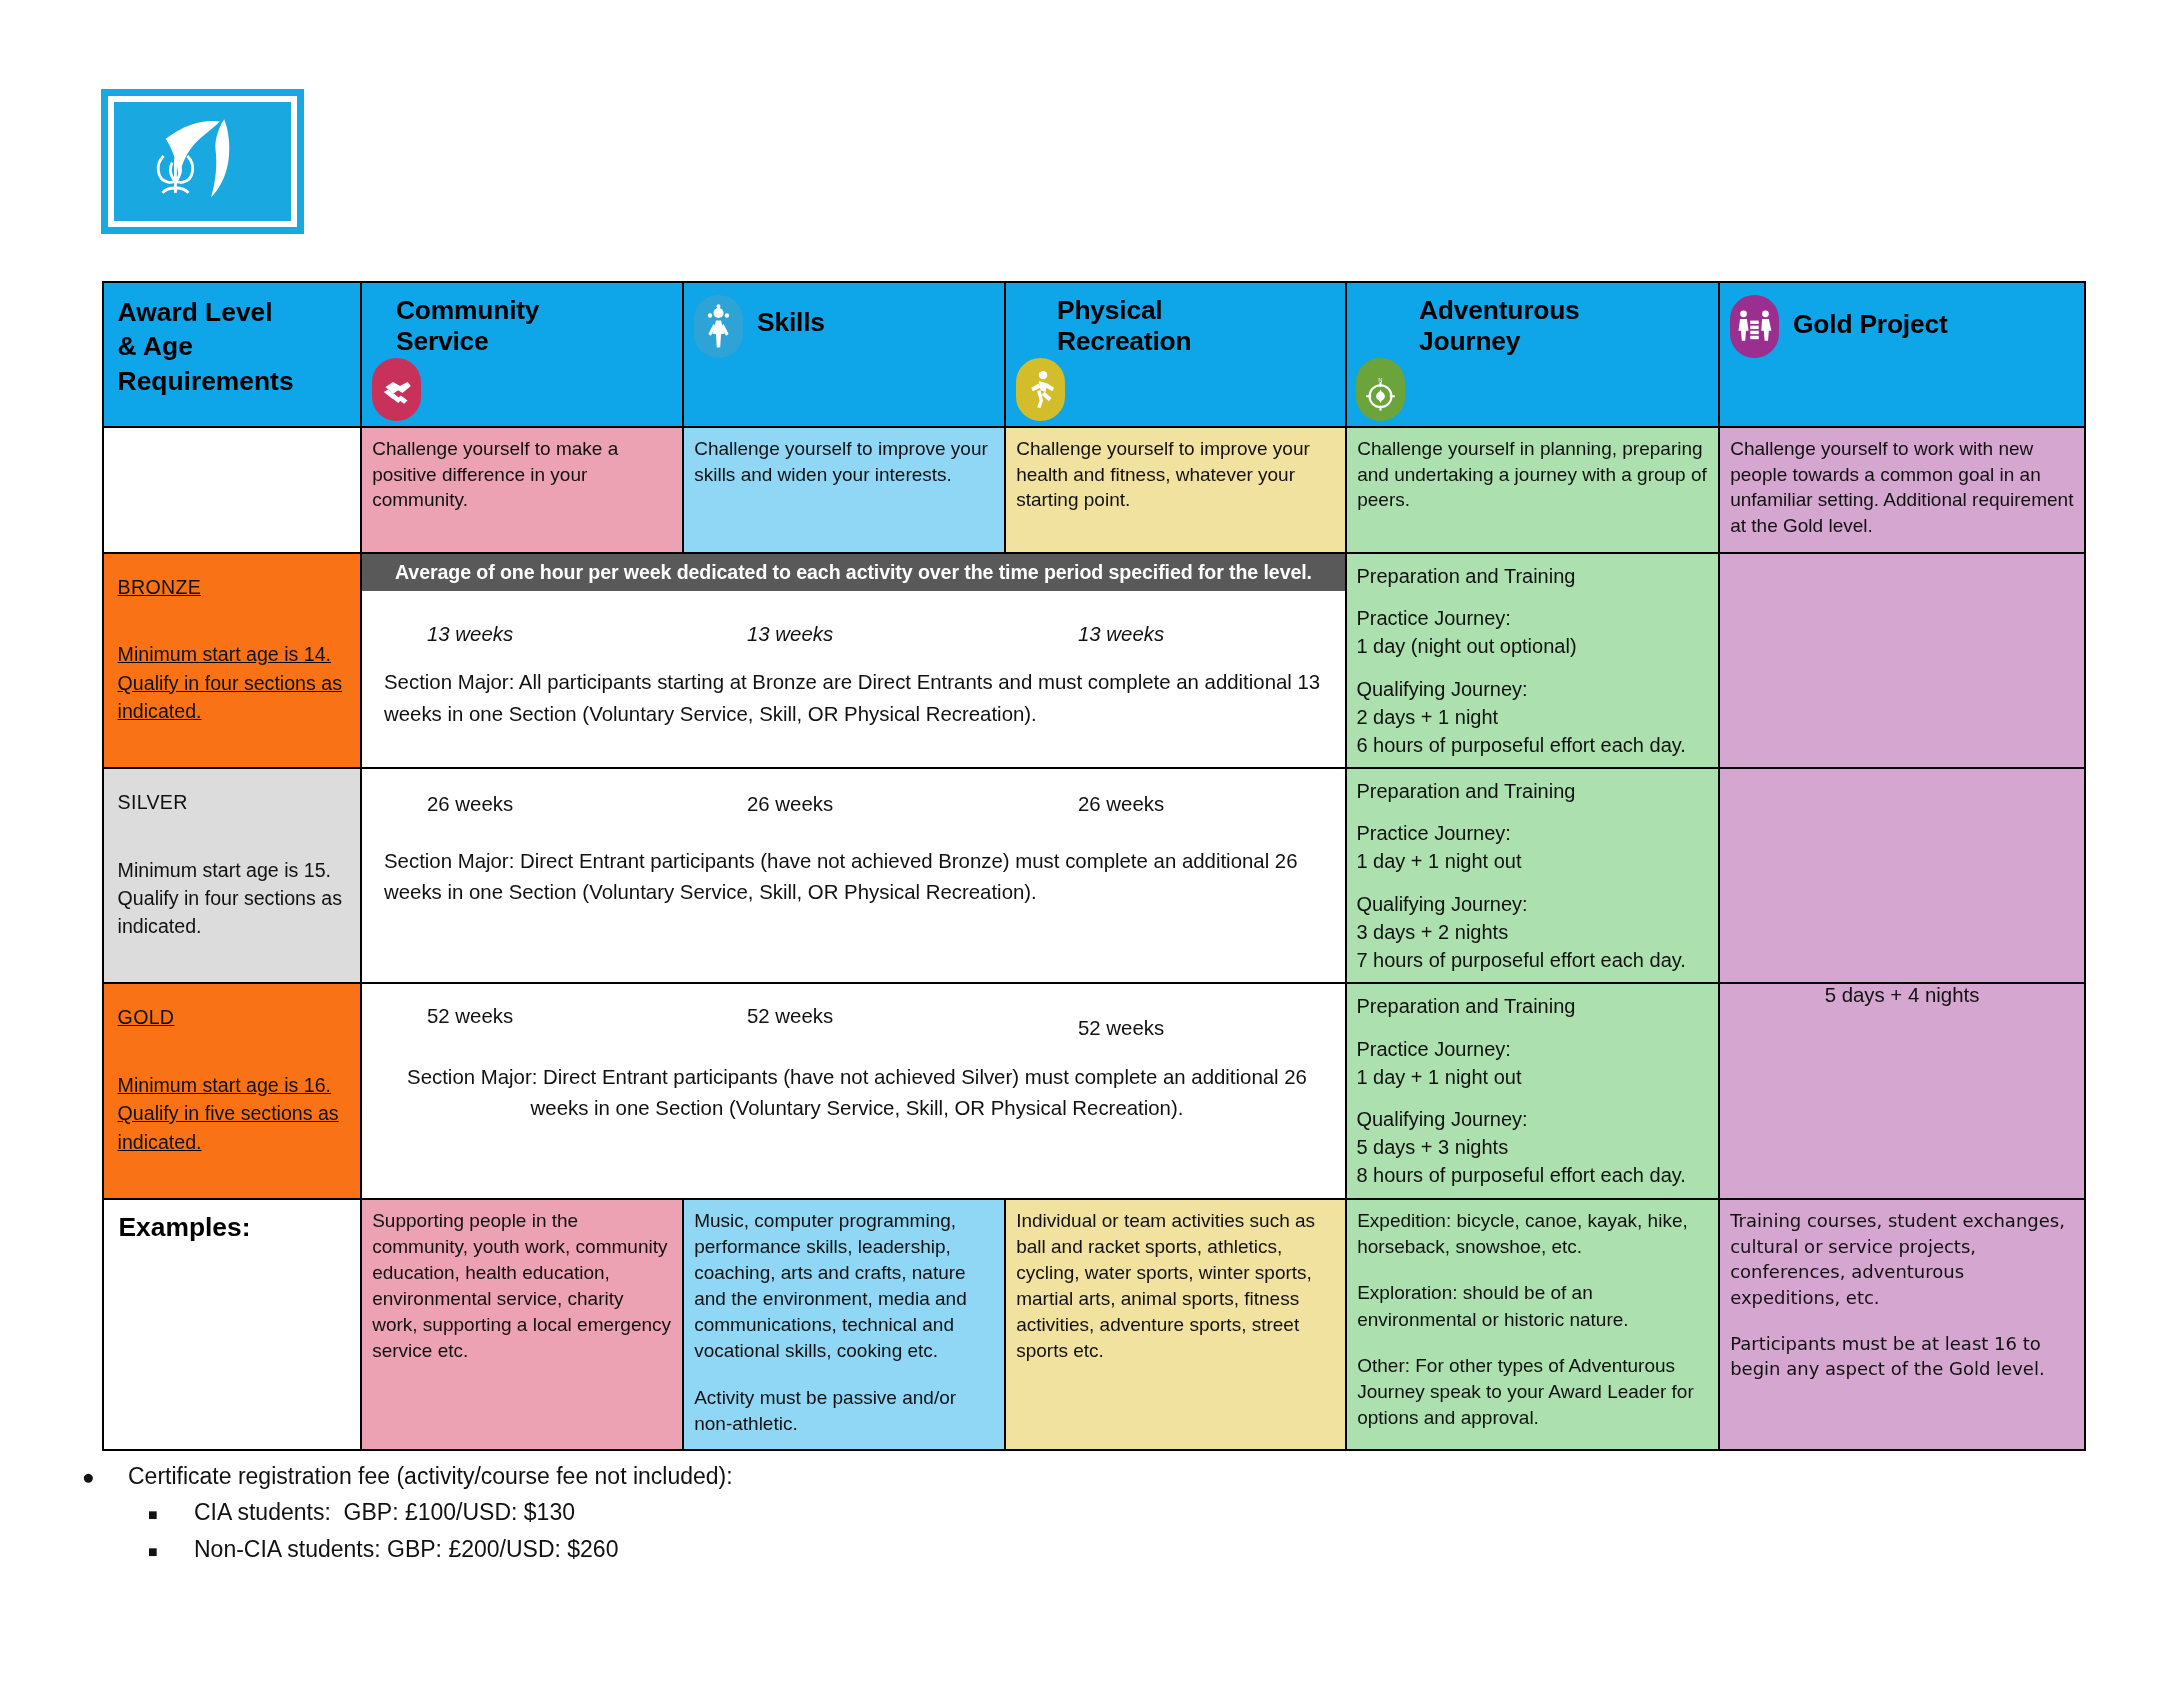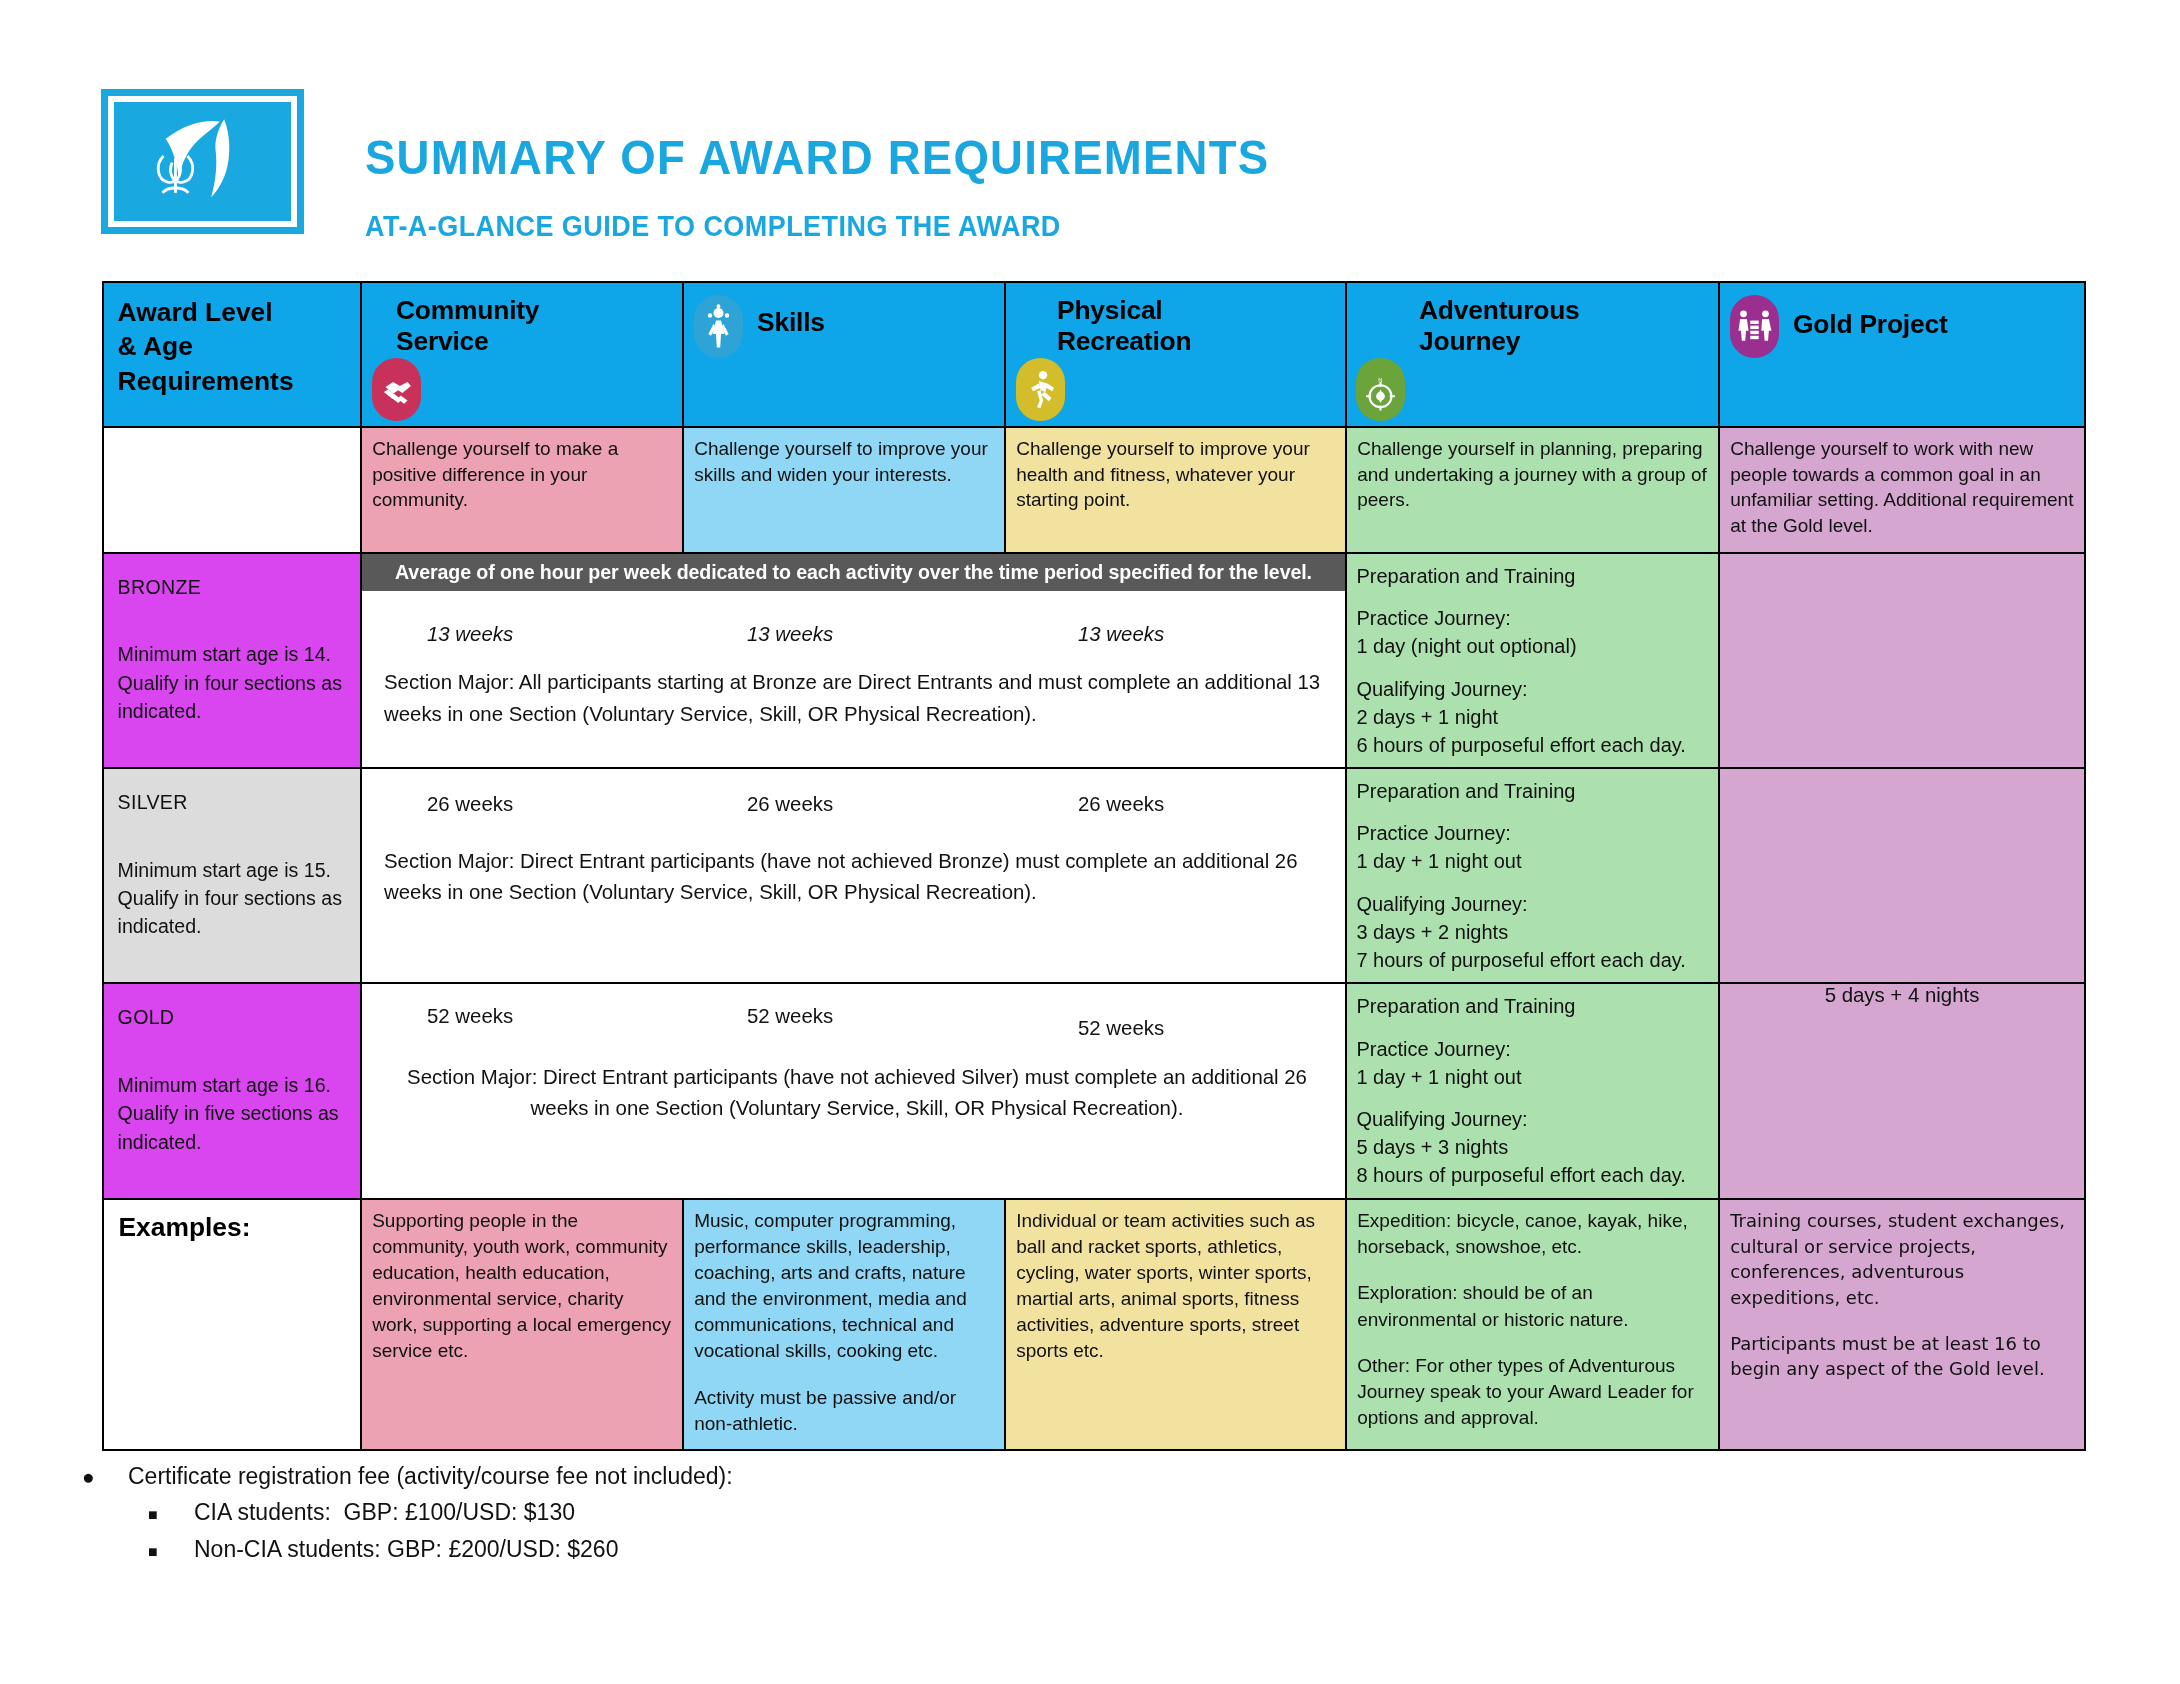--- a/index.html
+++ b/index.html
@@ -94,21 +94,21 @@
   .ex-cell { font-size:19px; line-height:1.37; padding:8.5px 10.2px 12px 10.2px; color:#111; }
   .ex-cell.alt { font-family:"DejaVu Sans", sans-serif; font-size:18px; line-height:1.42; }
   .ex-cell .gap { height:20.4px; }
 
   
   .bg-pink   { background:#eda2b4; }
   .bg-blue   { background:#8fd7f4; }
   .bg-yellow { background:#f2e2a0; }
   .bg-green  { background:#ade0af; }
   .bg-purple { background:#d5a6d0; }
-  .bg-tan    { background:#d946ef; }
+  .bg-tan    { background:#f97316;text-decoration:underline; }
   .bg-gray   { background:#dcdcdc; }
 
   
   .footer { position:absolute; left:82px; top:1463px; font-size:23px; color:#111; }
   .f-row { display:flex; align-items:baseline; margin-bottom:9.4px; }
   .bullet-disc { width:46px; font-size:21px; line-height:1; }
   .bullet-sq { width:46px; font-size:16px; line-height:1; }
   .f-sub { margin-left:66px; }
   .f-txt { white-space:pre; }
 </style>
@@ -125,24 +125,20 @@
           <path d="M16 34 C34 20 52 16 66 18 C58 26 48 32 40 42 C34 50 30 60 28 70 C27 60 24 46 16 34 Z" fill="#ffffff"></path>
           <path d="M70 16 C74 26 76 40 74 54 C72 68 66 80 58 88 C62 74 64 58 62 44 C61 34 66 22 70 16 Z" fill="#ffffff"></path>
 
           <path d="M20 38 l3 -6 3 4 3 -6 3 6 3 -4 3 6 z" fill="#ffffff"></path>
 
           <path d="M14 50 C6 58 8 72 18 74 C28 76 32 64 28 56 M36 50 C44 58 42 72 32 74 C22 76 18 64 22 56" fill="none" stroke="#ffffff" stroke-width="2.6"></path>
           <path d="M25 52 L25 84" stroke="#ffffff" stroke-width="2.6" fill="none"></path>
           <path d="M13 84 C18 78 32 78 37 84" stroke="#ffffff" stroke-width="2.6" fill="none"></path>
         </svg>
       </div>
-    </div>
-    <div class="titles">
-      <div class="title-main">SUMMARY OF AWARD REQUIREMENTS</div>
-      <div class="title-sub">AT-A-GLANCE GUIDE TO COMPLETING THE AWARD</div>
     </div>
   </div>
 
   <table class="grid">
     <colgroup>
       <col class="c0">
         <col class="c1">
         <col class="c2">
         <col class="c3">
         <col class="c4">

